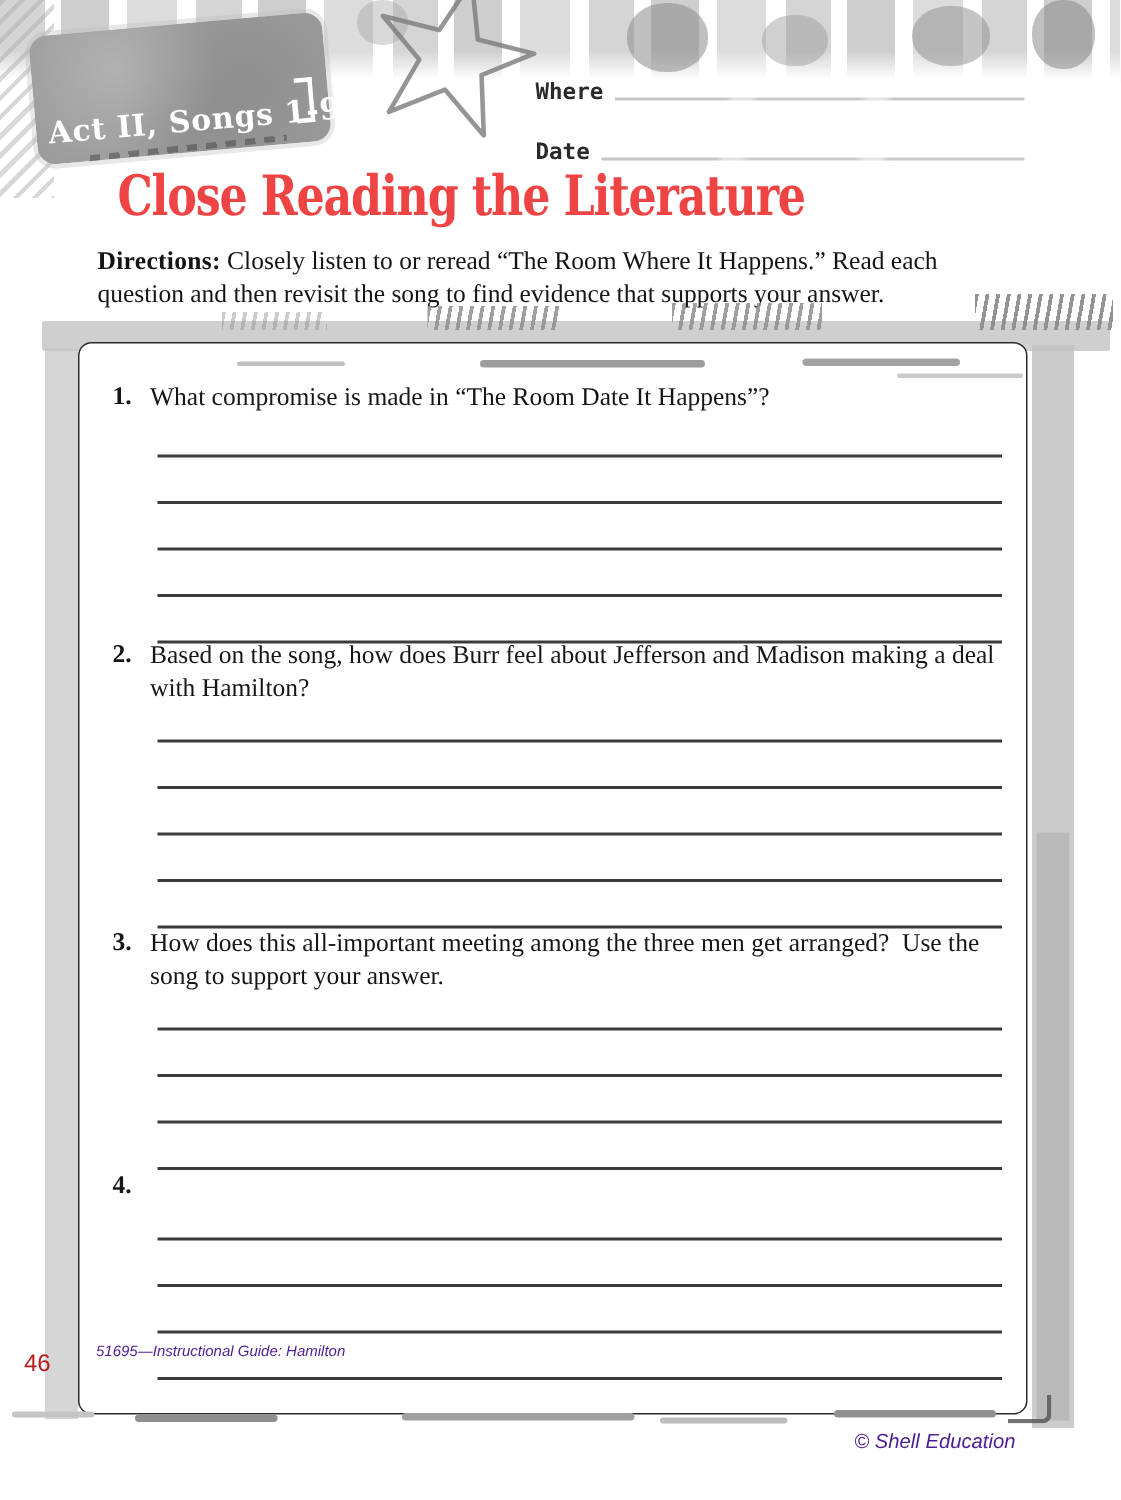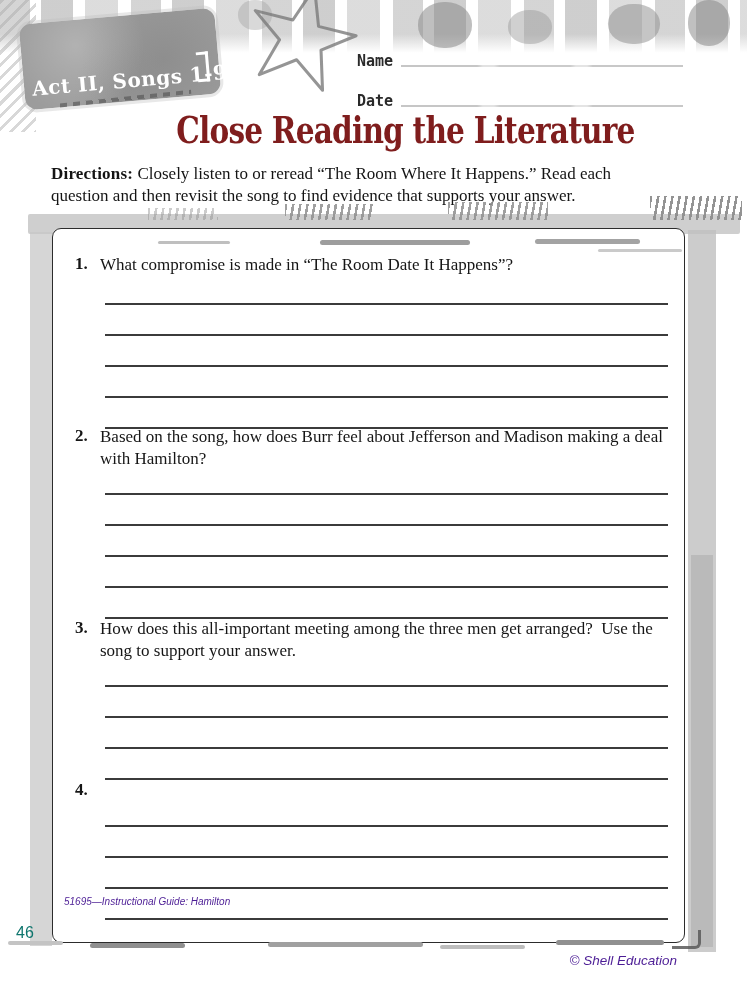--- a/index.html
+++ b/index.html
@@ -63,26 +63,26 @@
   }
   .field-row.name{top:52px;}
   .field-row.date{top:92px;justify-content:flex-end;}
   .field-line{
     flex:1;height:2px;margin-bottom:3px;
     background:linear-gradient(90deg,#c6c6c6 0 27%,#e2e2e2 29% 33%,#cbcbcb 35% 60%,#e4e4e4 62% 66%,#c8c8c8 68% 100%);
   }
 
   
   .title{
-    left:0;top:108px;width:692px;text-align:right;
-    font-family:"DejaVu Serif",serif;font-weight:800;font-size:37px;color:#7f1d1d;
+    left:0;top:108px;width:692px;text-align:left;
+    font-family:"DejaVu Serif",serif;font-weight:800;font-size:37px;color:#ef4444;padding-left:21px;
   }
   .title>span{display:inline-block;transform:scaleX(.80);letter-spacing:-1px;white-space:nowrap;}
   .directions{
-    left:51px;top:163px;width:614px;
+    left:65px;top:163px;width:614px;
     font-size:17px;line-height:1.32;color:#141414;
   }
   .directions b{letter-spacing:.2px;}
 
   
   .band-top{left:28px;top:214px;width:712px;height:20px;background:#c2c2c2;opacity:.78;border-radius:2px;}
   .band-left{left:30px;top:232px;width:22px;height:714px;background:#c6c6c6;opacity:.72;}
   .band-right{left:688px;top:230px;width:28px;height:722px;background:#bfbfbf;opacity:.8;}
   .band-right-dark{left:691px;top:555px;width:22px;height:392px;background:#a8a8a8;opacity:.5;}
   .hatch{background:repeating-linear-gradient(100deg,#8e8e8e 0 2.5px,rgba(0,0,0,0) 2.5px 7px);}
@@ -116,21 +116,21 @@
   .q-num{flex:none;width:17px;font-weight:700;font-size:17px;color:#161616;}
   .q-text{
     margin:0 0 0 8px;max-width:585px;font-size:17px;line-height:1.32;color:#161616;
     white-space:pre-wrap;
   }
   .q-lines{position:absolute;left:30px;right:8px;}
   .q1 .q-lines{top:20px;} .q2 .q-lines{top:38px;} .q3 .q-lines{top:38px;} .q4 .q-lines{top:16px;}
   .answer-line{height:29px;border-bottom:2px solid #3b3b3b;}
 
   
-  .footer-page{left:16px;top:924px;font-family:"Liberation Sans",sans-serif;font-size:16px;color:#0f766e;}
+  .footer-page{left:16px;top:901px;font-family:"Liberation Sans",sans-serif;font-size:16px;color:#b91c1c;}
   .footer-book{left:64px;top:896px;font-family:"Liberation Sans",sans-serif;font-style:italic;font-size:10px;color:#4c1d95;}
   .footer-pub{right:70px;top:953px;font-family:"Liberation Sans",sans-serif;font-style:italic;font-size:13.5px;color:#4c1d95;}
 </style>
 </head>
 <body>
 
 <div class="page">
 
   <div class="abs top-band"></div>
   <div class="abs corner-hatch"></div>
@@ -143,21 +143,21 @@
     <polygon points="55,4 68,40 106,40 76,62 87,100 55,77 23,100 34,62 4,40 42,40" fill="none" stroke="#7a7a7a" stroke-width="3" stroke-linejoin="round" opacity=".8"></polygon>
   </svg>
 
   <div class="abs badge">
     <span class="badge-label">Act II, Songs 1-9</span>
     <span class="badge-bracket"></span>
     <span class="badge-scuff"></span>
   </div>
 
   <div class="abs field-row name">
-    <span>Name</span>
+    <span>Where</span>
     <span class="field-line"></span>
   </div>
   <div class="abs field-row date">
     <span>Date</span>
     <span class="field-line"></span>
   </div>
 
   <div class="abs title">
     <span>Close Reading the Literature</span>
   </div>

